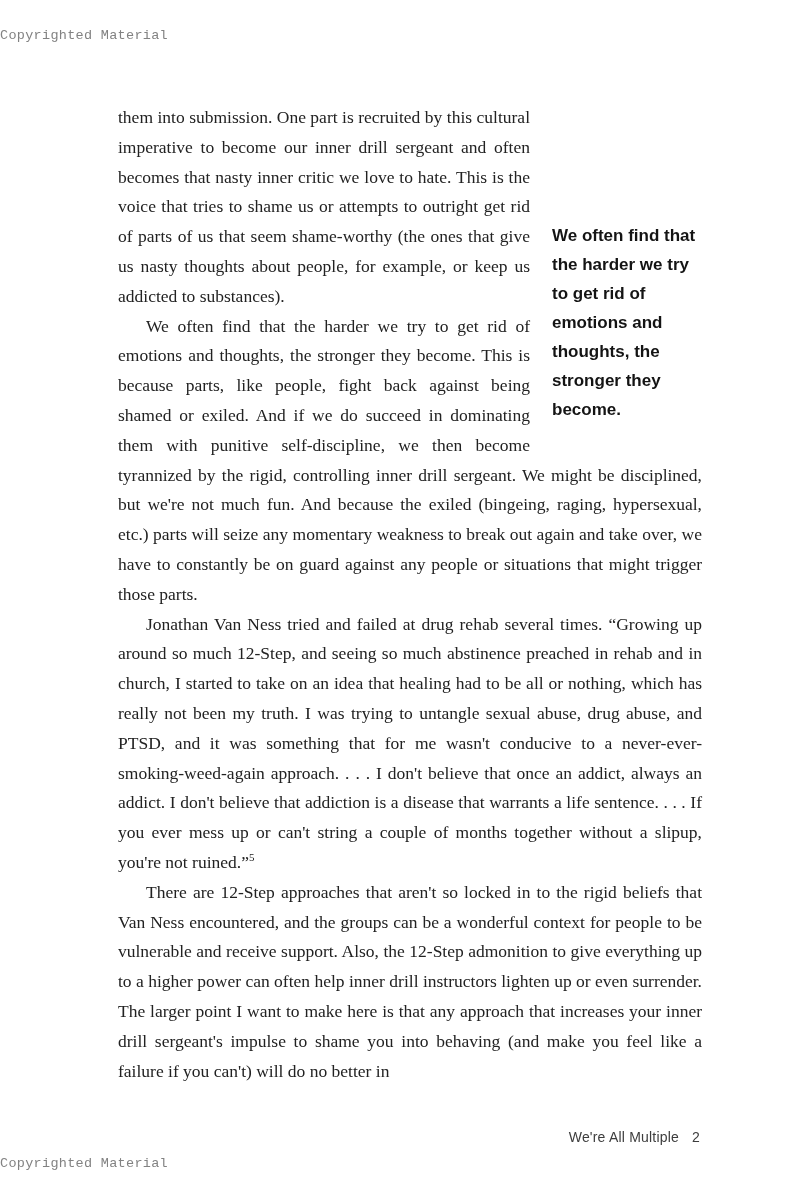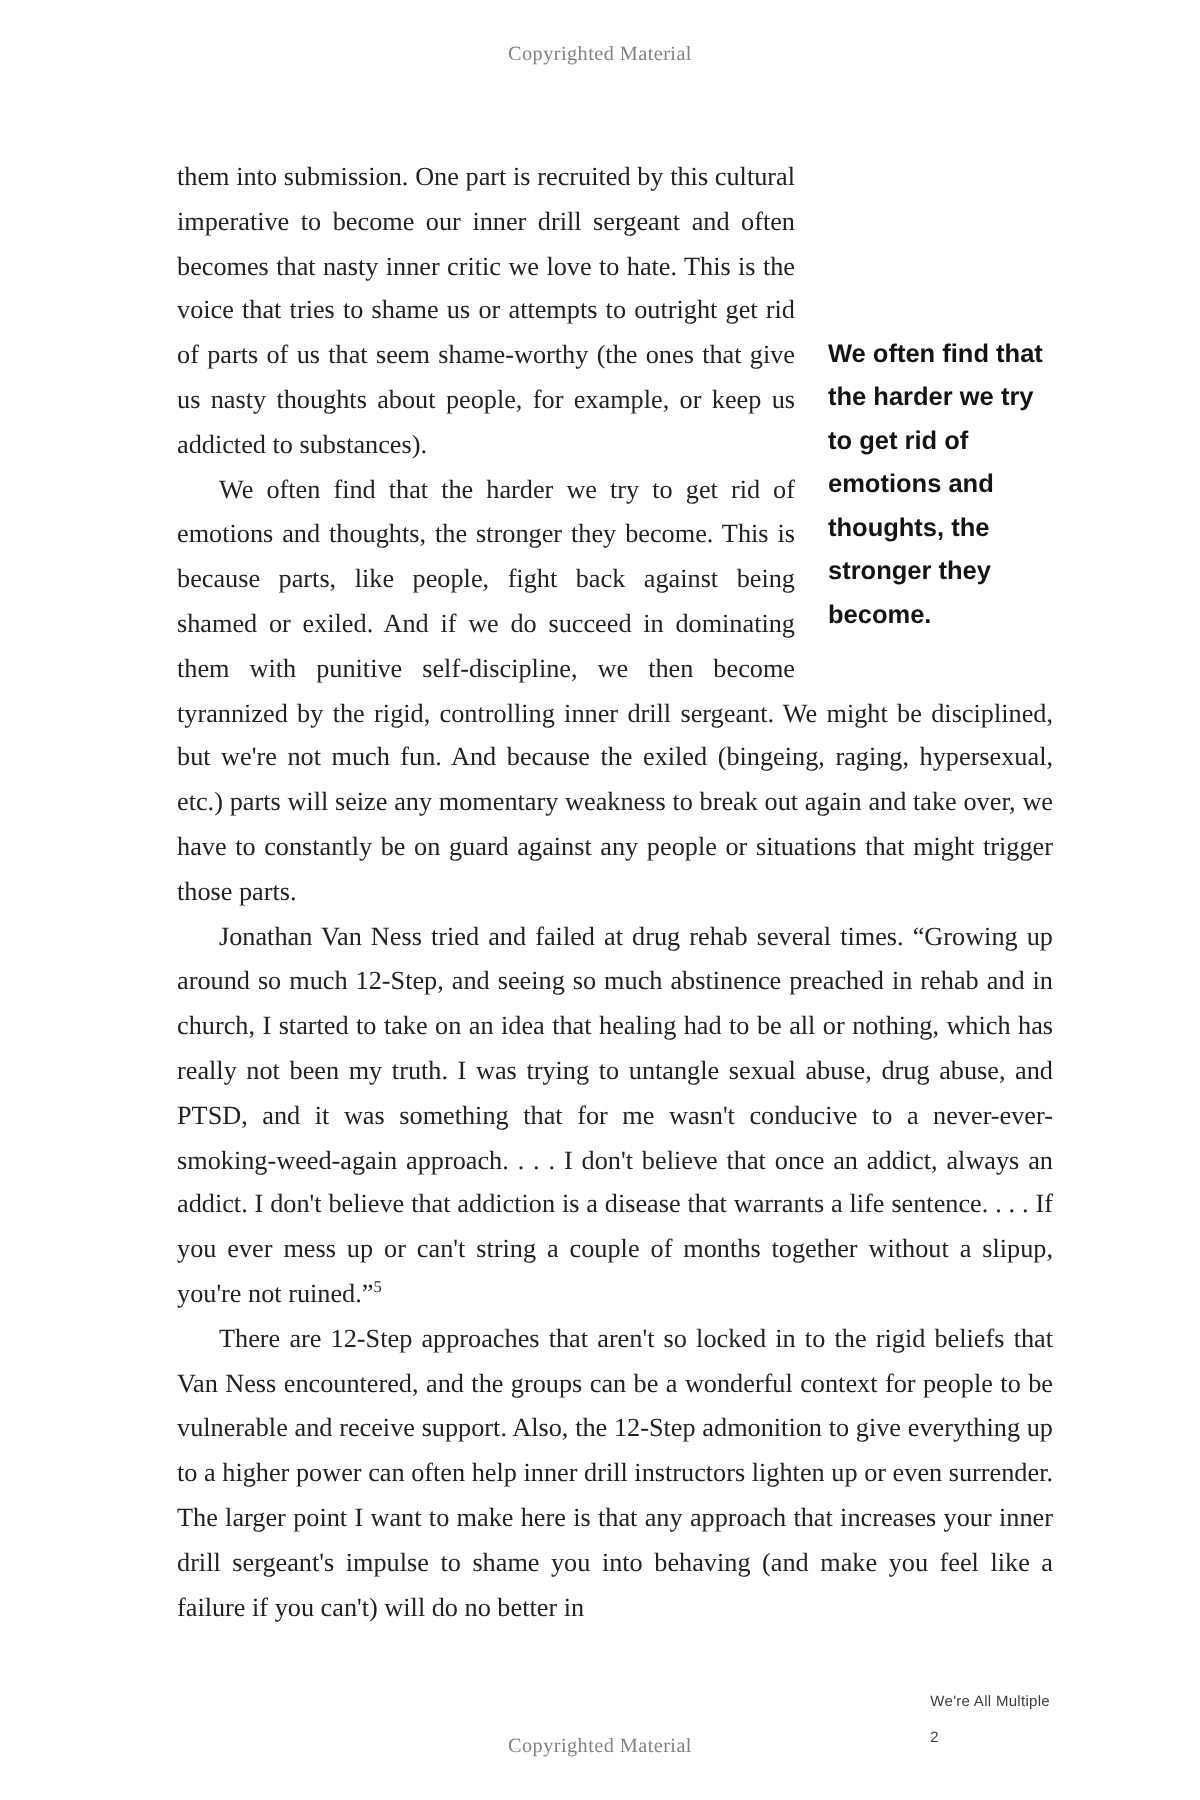--- a/index.html
+++ b/index.html
@@ -9,22 +9,21 @@
     width: 800px;
     height: 1200px;
     background: #ffffff;
     overflow: hidden;
     font-family: "Liberation Serif", serif;
   }
   .copyright {
     position: absolute;
     left: 0;
     width: 100%;
-    text-align: center;
-    font-family: Liberation Serif, serif;
+    font-family: Liberation Mono, monospace;
     font-size: 13.5px;
     letter-spacing: 0.3px;
     color: #828282;
   }
   .copyright.top { top: 28px; }
   .copyright.bottom { top: 1156px; }
   .content {
     position: absolute;
     left: 118px;
     top: 103px;
@@ -54,27 +53,26 @@
   .fn {
     font-size: 11px;
     line-height: 0;
     vertical-align: super;
   }
   .footer {
     position: absolute;
     top: 1129px;
     right: 100px;
     display: flex;
-    align-items: flex-start;
+    align-items: flex-end;
     gap: 13px;
     font-family: "Liberation Sans", sans-serif;
-    font-size: 10px;
+    font-size: 14px;
     letter-spacing: 0.2px;
     color: #3d3d3d;
-    flex-direction: column;
   }
 </style>
 </head>
 <body>
 
 <div class="page">
 
   <div class="copyright top">Copyrighted Material</div>
 
   <div class="content">

